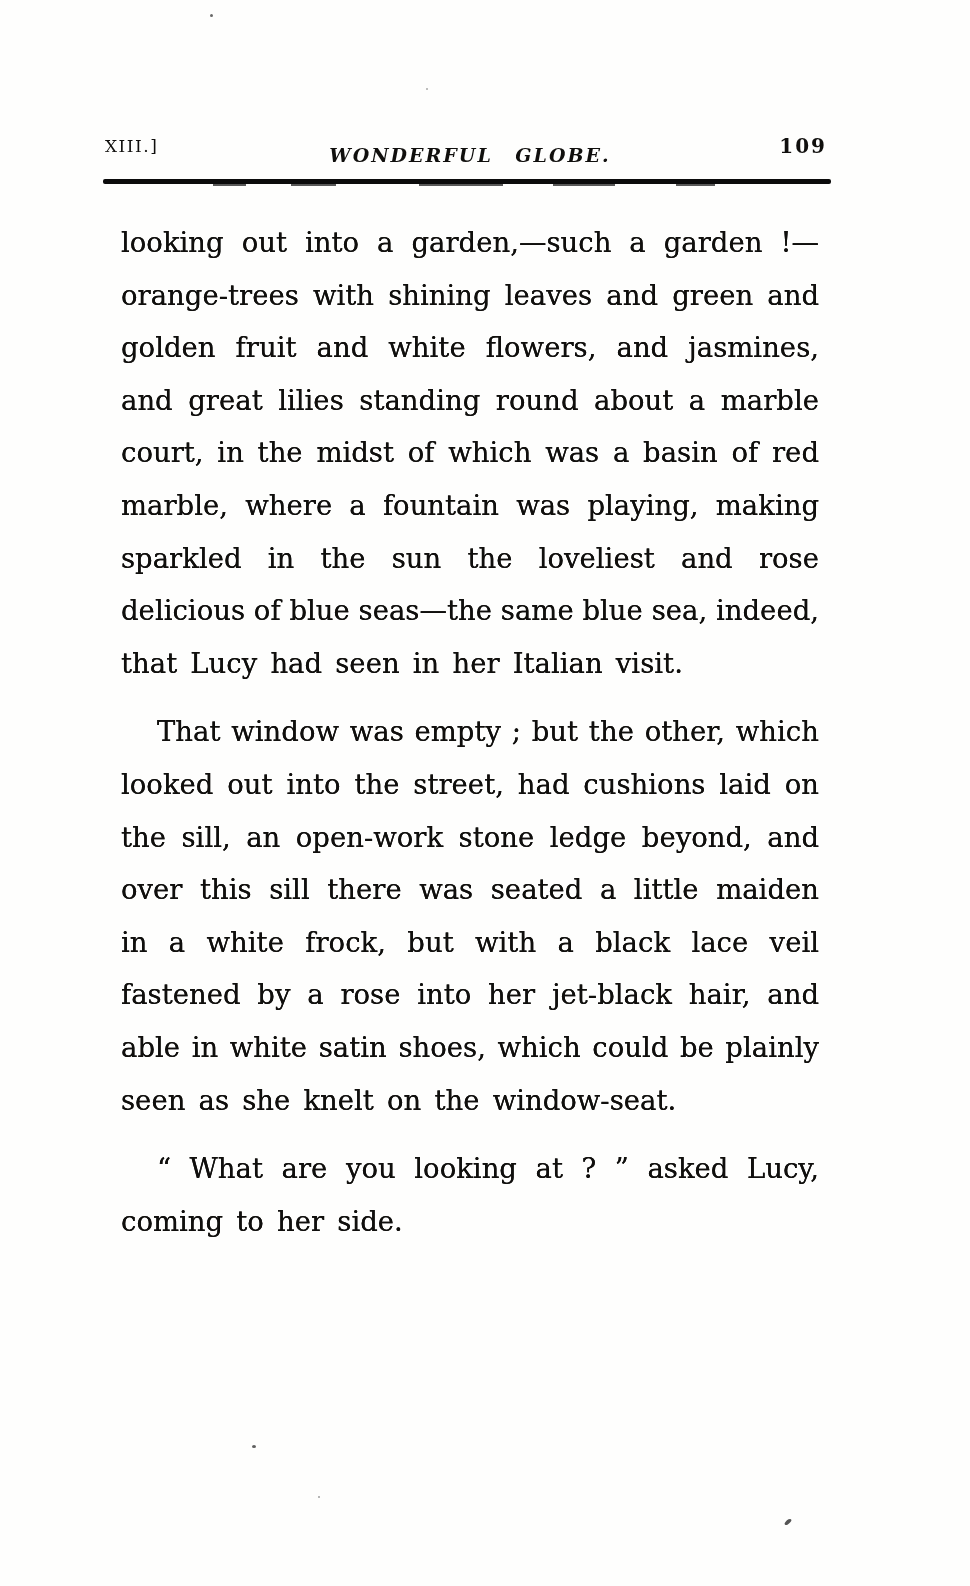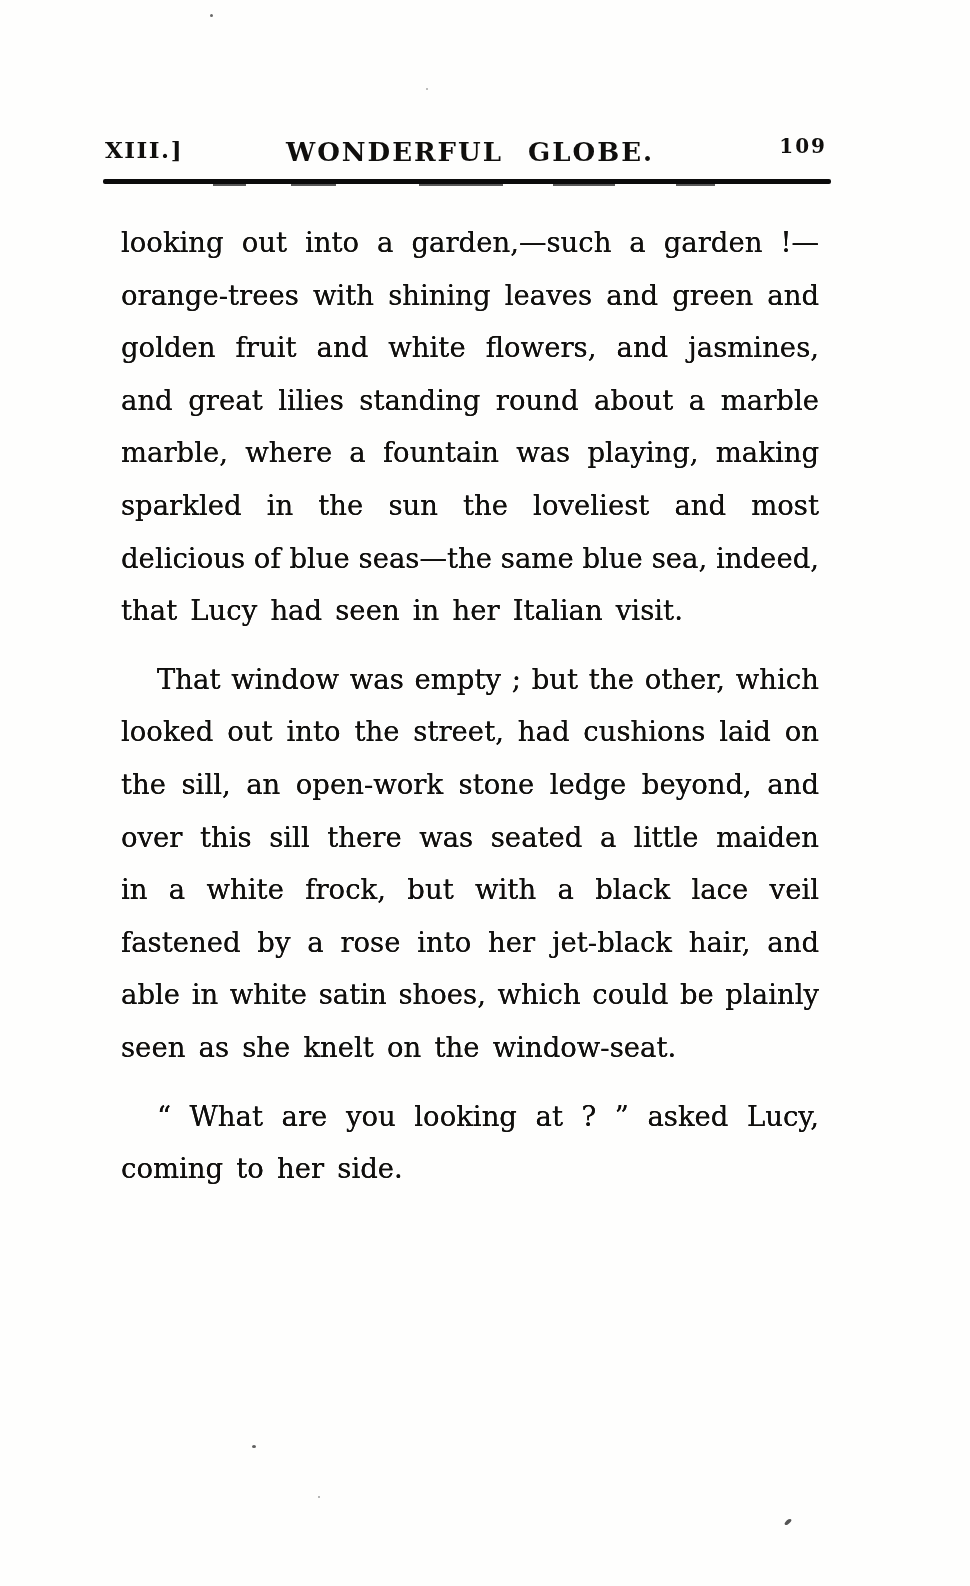--- a/index.html
+++ b/index.html
@@ -18,30 +18,31 @@
     position: absolute;
     top: 126px;
     left: 105px;
     width: 730px;
     height: 46px;
   }
   .chapter-number {
     position: absolute;
     left: 0;
     top: 10px;
-    font-size: 23px;
-    font-weight: bold;
+    font-size: 17px;
+    font-weight: normal;
     letter-spacing: 1.5px;
   }
   .running-title {
     position: absolute;
     left: 50%;
     transform: translateX(-50%);
-    top: 11px;
-    font-size: 26px;
+    top: 18px;
+    font-size: 19px;
+    font-style: italic;
     font-weight: bold;
     letter-spacing: 2px;
     word-spacing: 14px;
     white-space: nowrap;
   }
   .page-number {
     position: absolute;
     right: 8px;
     top: 8px;
     font-size: 20px;
@@ -123,22 +124,23 @@
 
   <div class="header-rule"></div>
 
   <div class="text-block">
 
     <p class="para">
       <span class="line">looking out into a garden,—such a garden !—</span>
       <span class="line">orange-trees with shining leaves and green and</span>
       <span class="line">golden fruit and white flowers, and jasmines,</span>
       <span class="line">and great lilies standing round about a marble</span>
+      <span class="line">court, in the midst of which was a basin of red</span>
       <span class="line">marble, where a fountain was playing, making</span>
-      <span class="line">sparkled in the sun the loveliest and most</span>
+      <span class="line">sparkled in the sun the loveliest and rose</span>
       <span class="line">delicious of blue seas—the same blue sea, indeed,</span>
       <span class="line last">that Lucy had seen in her Italian visit.</span>
     </p>
 
     <p class="para">
       <span class="line indent">That window was empty ; but the other, which</span>
       <span class="line">looked out into the street, had cushions laid on</span>
       <span class="line">the sill, an open-work stone ledge beyond, and</span>
       <span class="line">over this sill there was seated a little maiden</span>
       <span class="line">in a white frock, but with a black lace veil</span>

